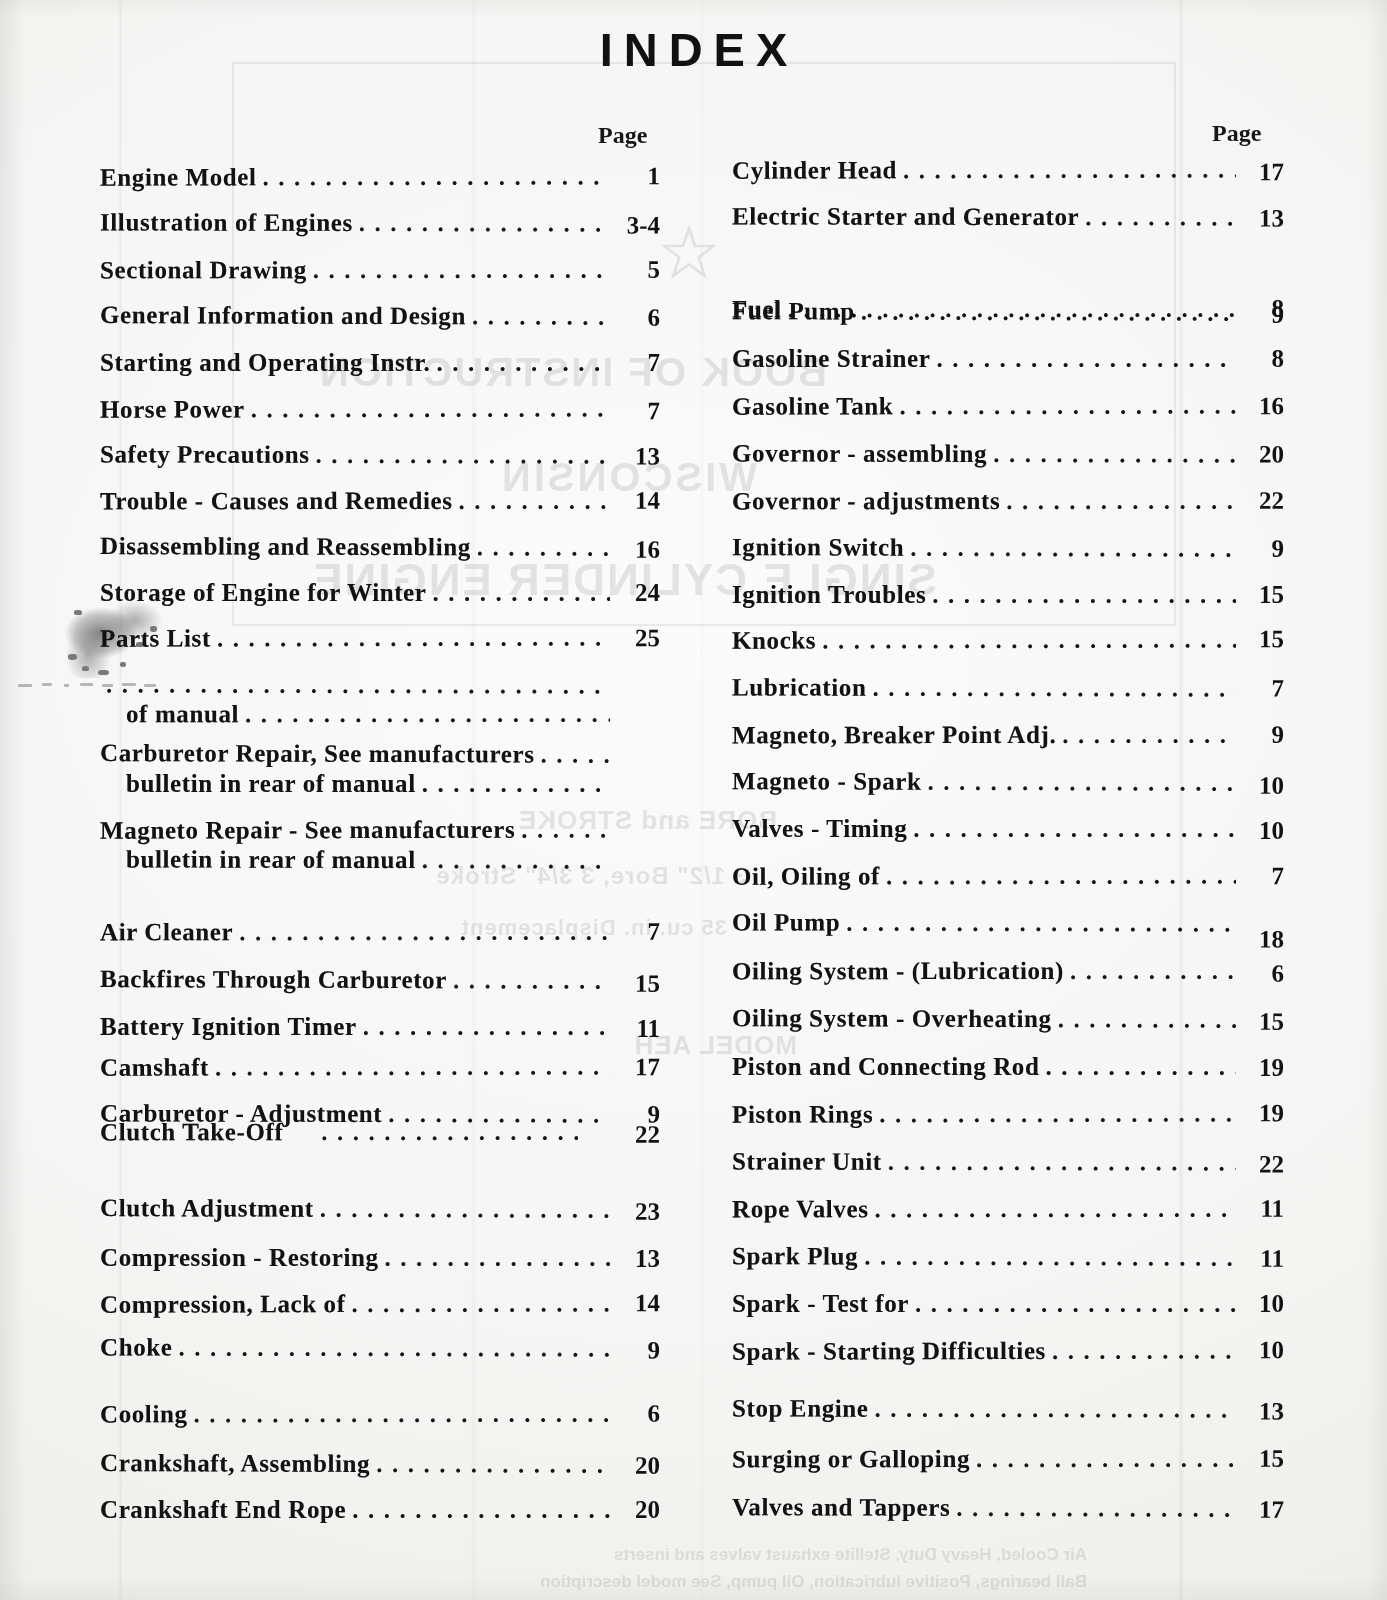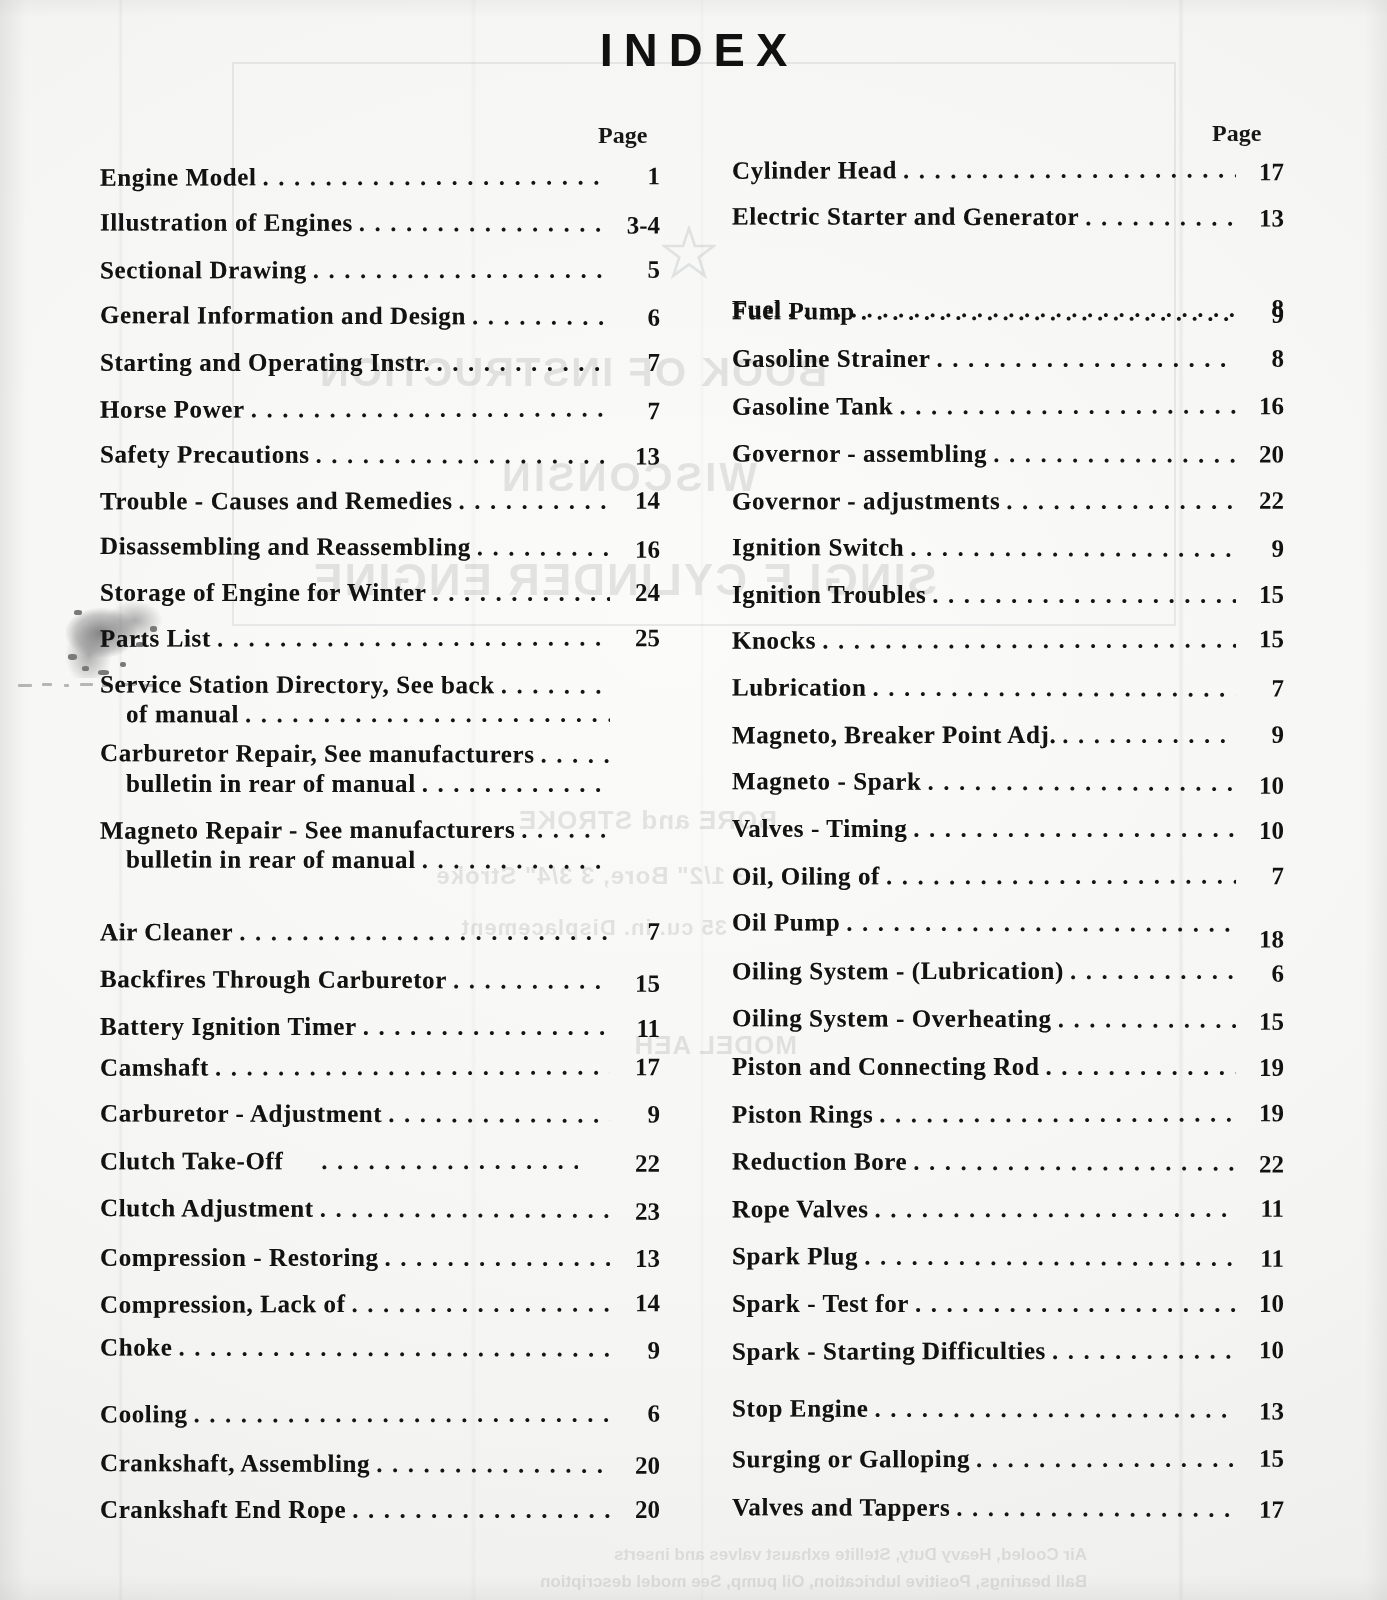--- a/index.html
+++ b/index.html
@@ -261,21 +261,20 @@
         <span class="label">Storage of Engine for Winter</span>
         <span class="dots">............................................................</span>
         <span class="pg" style="position: relative; top: 0px;">24</span>
       </div>
       <div class="entry j1" style="top: 624px;">
         <span class="label">Parts List</span>
         <span class="dots">............................................................</span>
         <span class="pg" style="position: relative; top: 1px;">25</span>
       </div>
       <div class="entry nopg j2" style="top: 671px;">
-        <span class="label">Service Station Directory, See back</span>
         <span class="dots">............................................................</span>
         <span class="pg" style="position: relative; top: 0px;"></span>
       </div>
       <div class="entry cont nopg j3" style="top: 700px;">
         <span class="label">of manual</span>
         <span class="dots">............................................................</span>
         <span class="pg" style="position: relative; top: 0px;"></span>
       </div>
       <div class="entry nopg j4" style="top: 740px;">
         <span class="label">Carburetor Repair, See manufacturers</span>
@@ -315,21 +314,21 @@
       <div class="entry j1" style="top: 1053px;">
         <span class="label">Camshaft</span>
         <span class="dots">............................................................</span>
         <span class="pg" style="position: relative; top: 1px;">17</span>
       </div>
       <div class="entry j2" style="top: 1100px;">
         <span class="label">Carburetor - Adjustment</span>
         <span class="dots">............................................................</span>
         <span class="pg" style="position: relative; top: 0px;">9</span>
       </div>
-      <div class="entry j3" style="top: 1147px; gap: 32px;">
+      <div class="entry j3" style="top: 1118px; gap: 32px;">
         <span class="label">Clutch Take-Off</span>
         <span class="dots">............................................................</span>
         <span class="pg" style="position: relative; top: 3px;">22</span>
       </div>
       <div class="entry j4" style="top: 1195px;">
         <span class="label">Clutch Adjustment</span>
         <span class="dots">............................................................</span>
         <span class="pg" style="position: relative; top: 2px;">23</span>
       </div>
       <div class="entry " style="top: 1244px;">
@@ -465,21 +464,21 @@
         <span class="label">Piston and Connecting Rod</span>
         <span class="dots">............................................................</span>
         <span class="pg" style="position: relative; top: 1px;">19</span>
       </div>
       <div class="entry j1" style="top: 1100px;">
         <span class="label">Piston Rings</span>
         <span class="dots">............................................................</span>
         <span class="pg" style="position: relative; top: 0px;">19</span>
       </div>
       <div class="entry j2" style="top: 1148px;">
-        <span class="label">Reduction Bore</span>
+        <span class="label">Strainer Unit</span>
         <span class="dots">............................................................</span>
         <span class="pg" style="position: relative; top: 2px;">22</span>
       </div>
       <div class="entry j3" style="top: 1195px;">
         <span class="label">Rope Valves</span>
         <span class="dots">............................................................</span>
         <span class="pg" style="position: relative; top: 0px;">11</span>
       </div>
       <div class="entry j4" style="top: 1243px;">
         <span class="label">Spark Plug</span>

